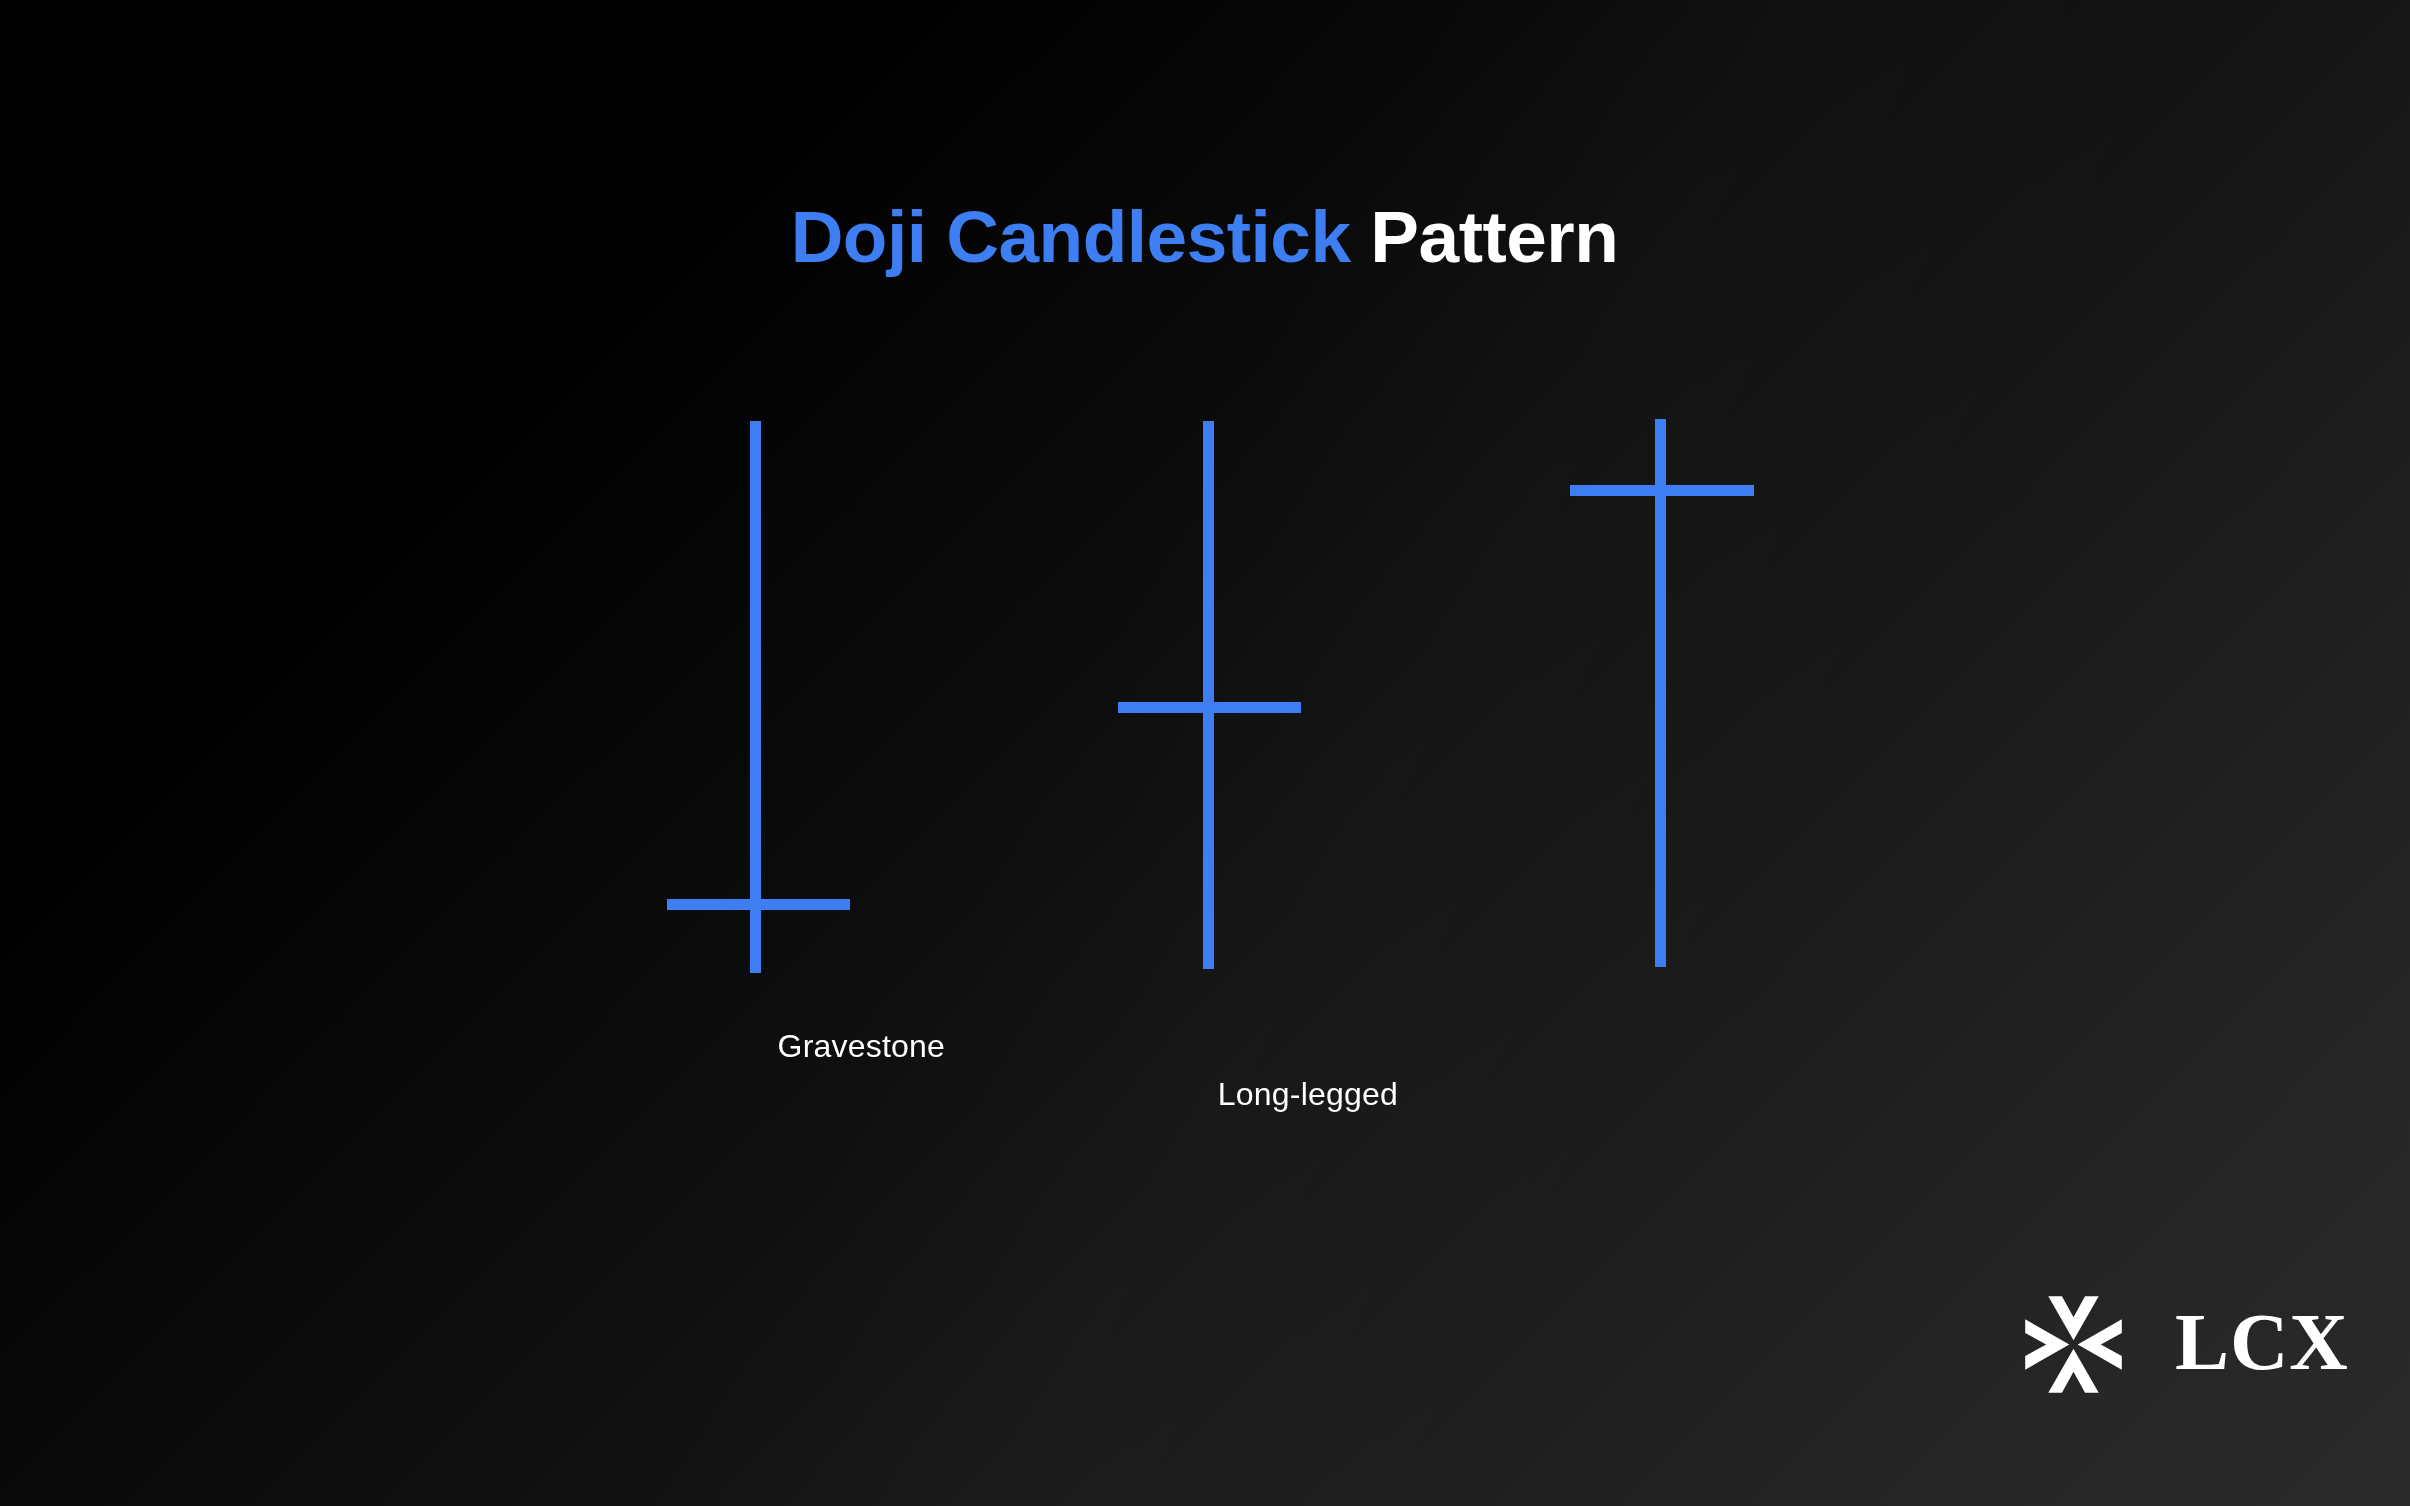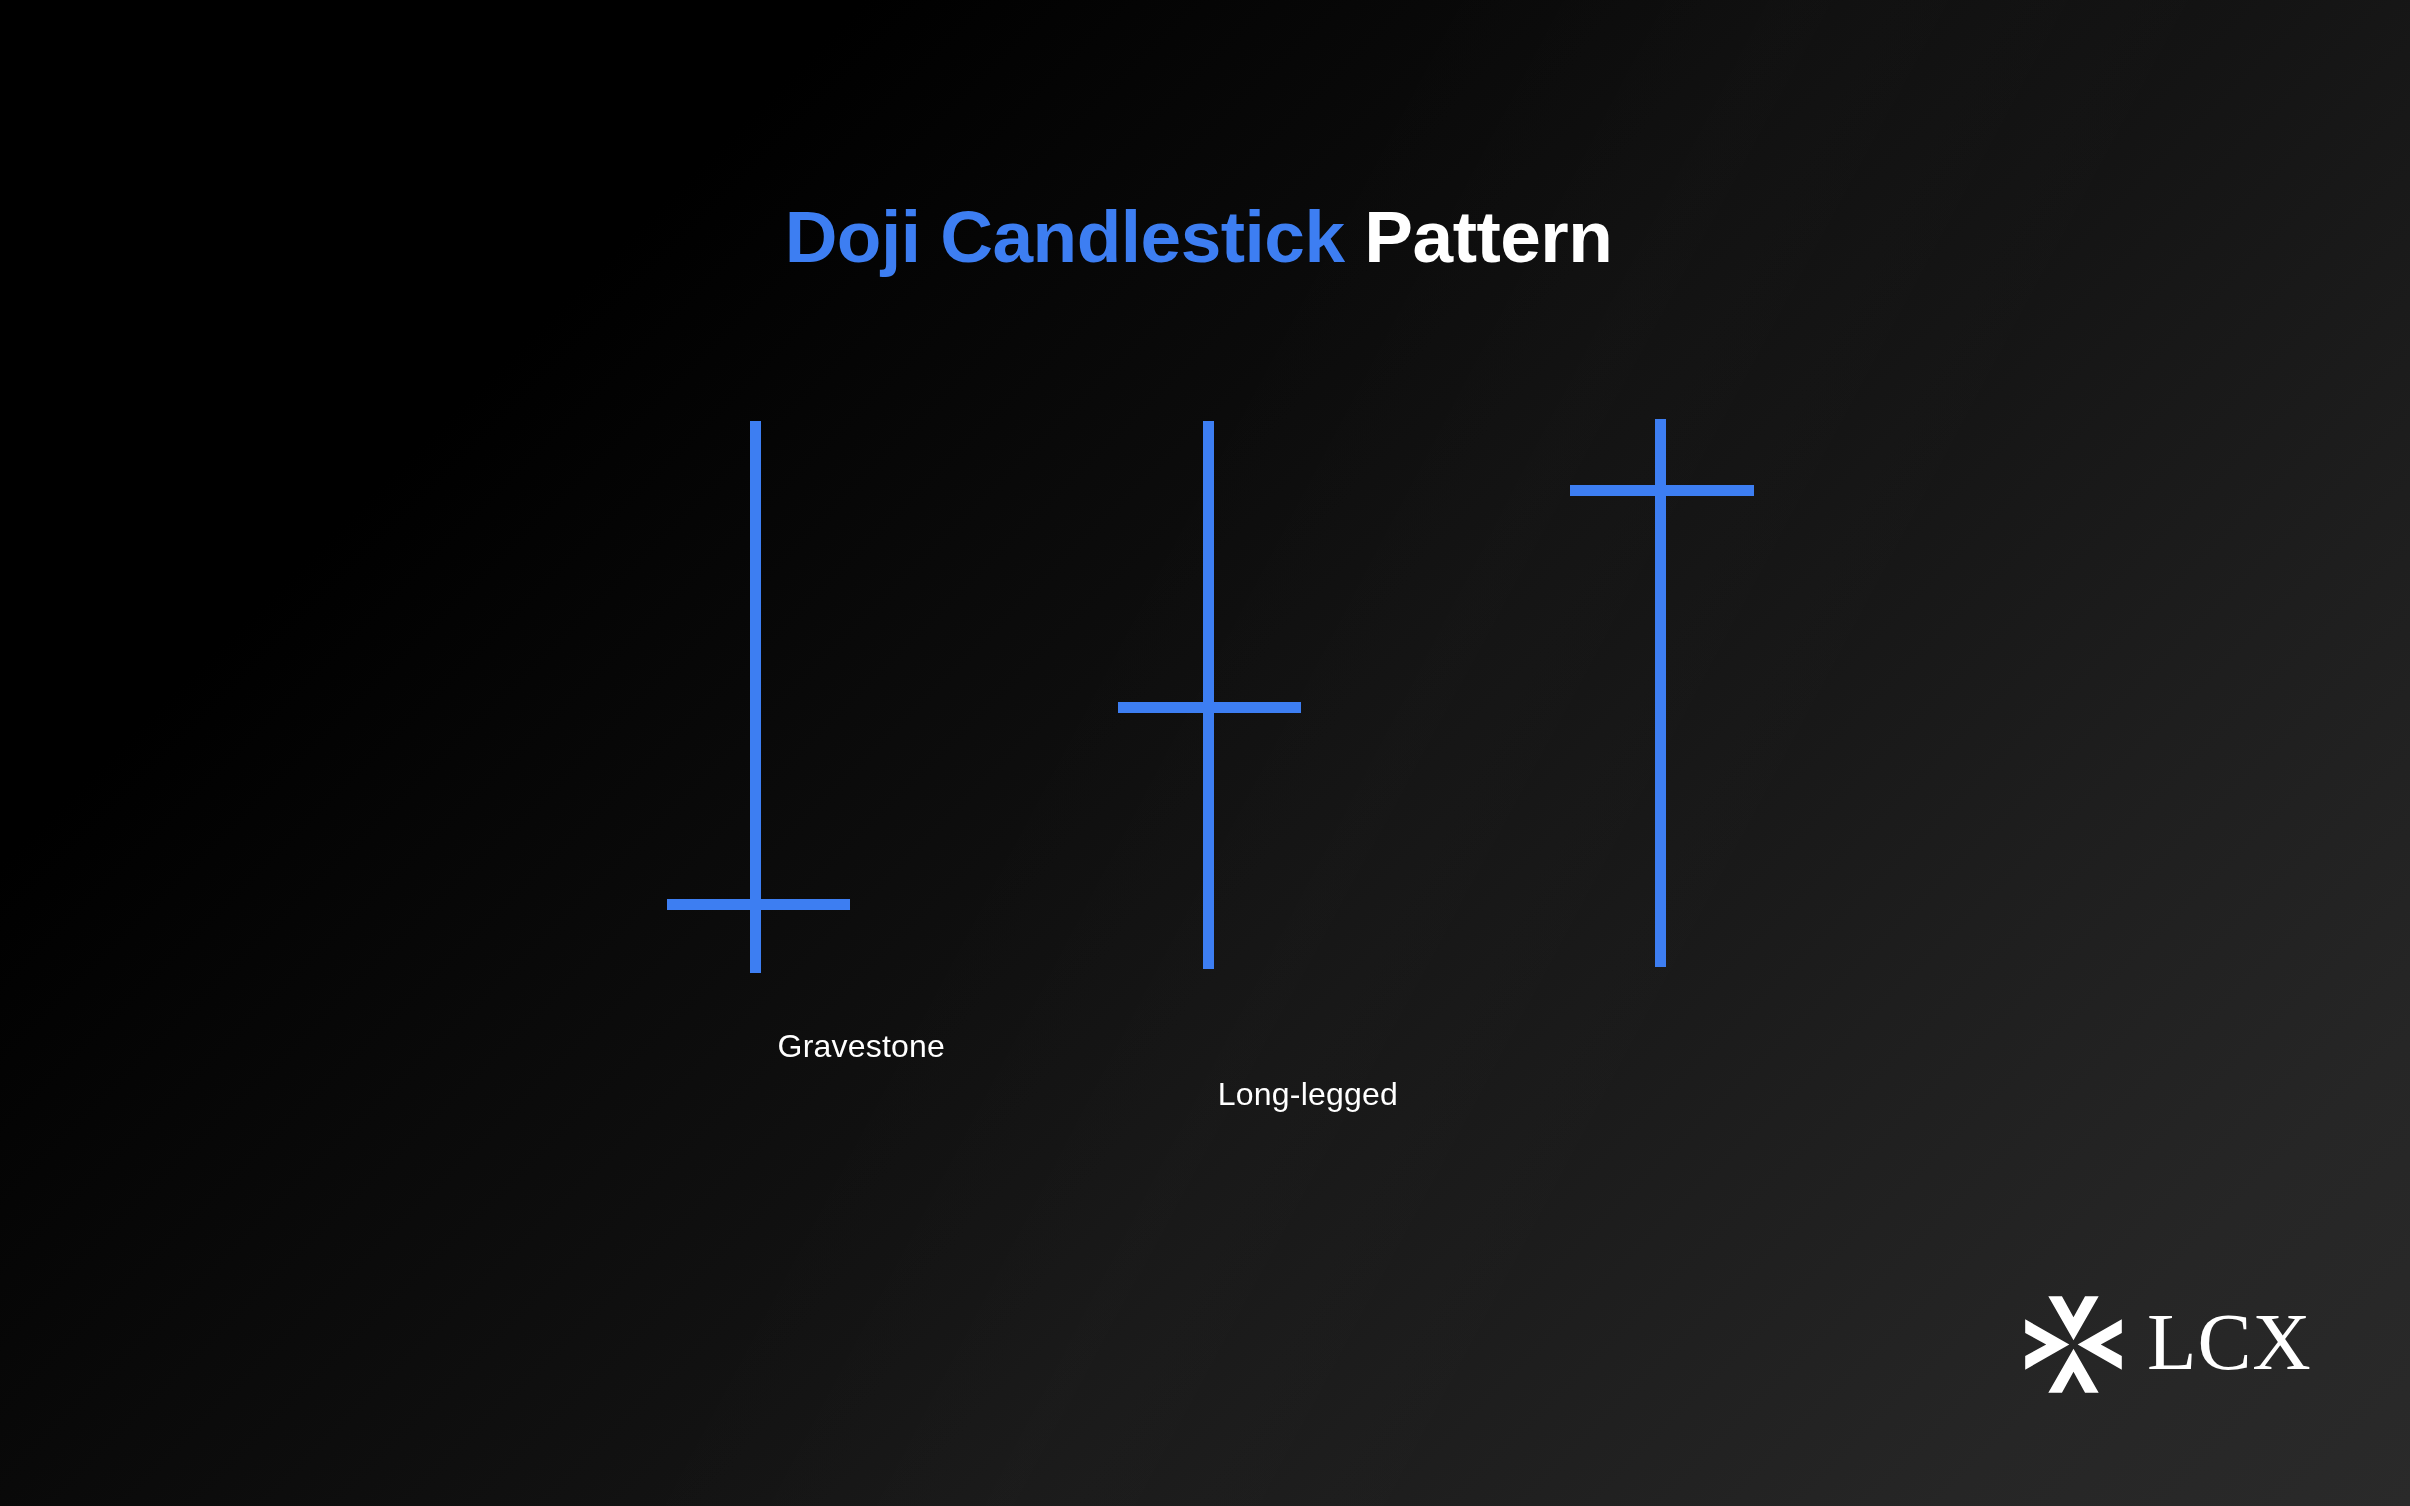--- a/index.html
+++ b/index.html
@@ -37,21 +37,21 @@
       rgba(255,255,255,0.016) 56%,
       rgba(255,255,255,0.000) 70%,
       rgba(255,255,255,0.000) 100%);
     pointer-events: none;
   }
 
   
   #title {
     position: absolute;
     top: 151px;
-    left: 0;
+    left: 6px;
     width: 2397px;
     text-align: center;
     font-size: 73px;
     font-weight: 700;
     letter-spacing: -0.5px;
     line-height: 1.0;
     white-space: nowrap;
   }
   #title .accent { color: #3d7ef2; }
   #title .plain  { color: #ffffff; }
@@ -96,24 +96,25 @@
     display: flex;
     align-items: center;
     gap: 21px;
   }
   #logo-mark { display: block; }
   #logo-word {
     color: #ffffff;
     font-family: "Liberation Serif", serif;
     font-size: 81px;
     line-height: 1;
-    font-weight: 400;
+    font-weight: 700;
     letter-spacing: 0.9px;
     position: relative;
     top: -1.9px;
+    margin-left: 28px;
   }
 </style>
 </head>
 <body>
 
 <div id="stage">
 
   <div id="sheen"></div>
 
   <h1 id="title">

